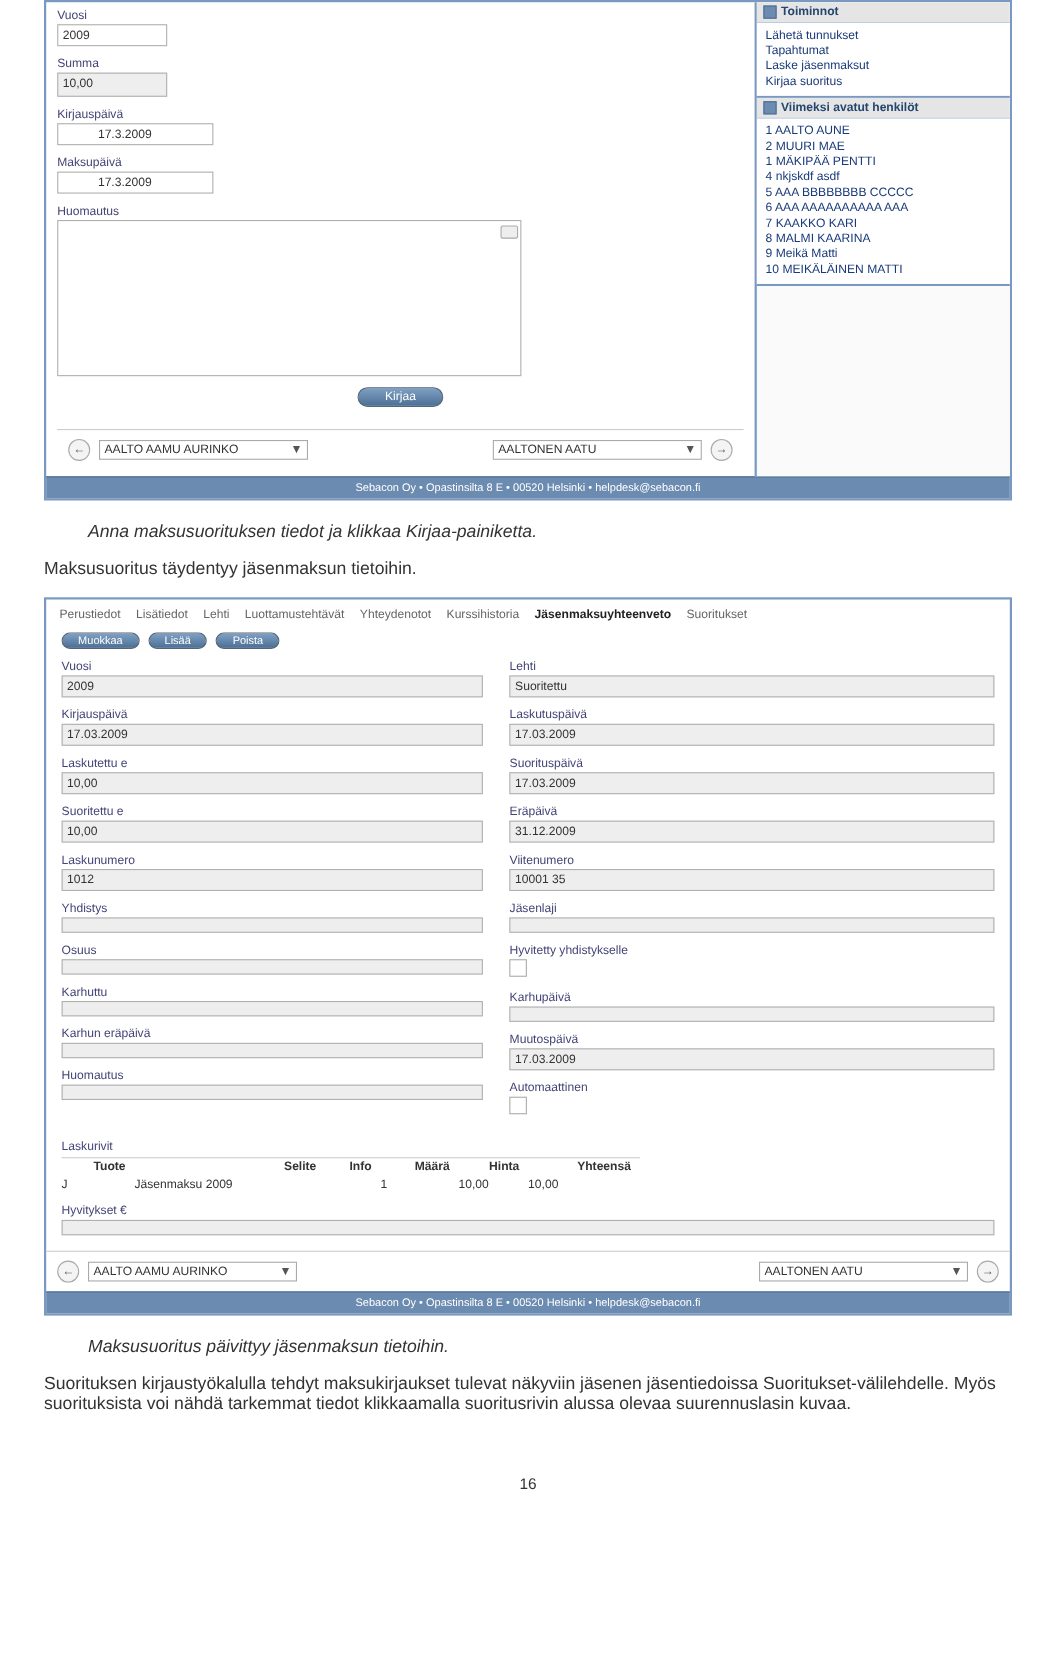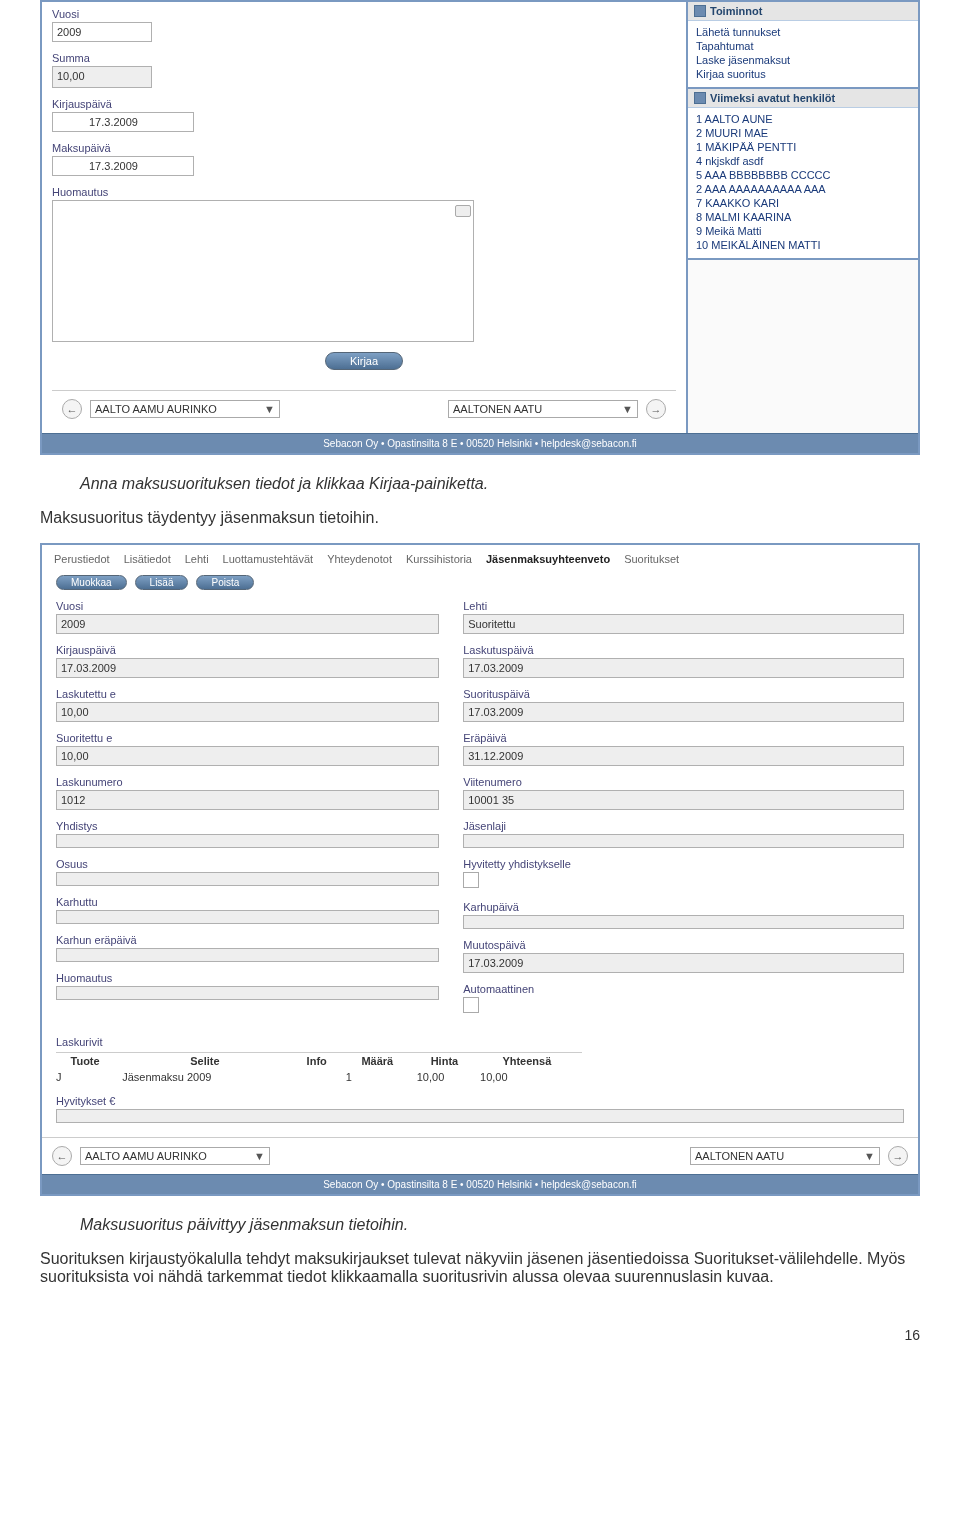--- a/index.html
+++ b/index.html
@@ -202,41 +202,41 @@
     color: #447;
     margin: 0 14px;
     padding-top: 10px;
   }
   table.rows {
     border-collapse: collapse;
     margin: 4px 14px 10px;
     width: 60%;
   }
   table.rows th {
-    text-align: center;
+    text-align: right;
     font-size: 11px;
     font-weight: bold;
     padding: 2px 8px 2px 0;
     border-top: 1px solid #ccc;
     margin-left: 28px;
   }
   table.rows td {
     font-size: 11px;
     padding: 2px 8px 2px 0;
   }
   .checkbox {
     width: 14px; height: 14px;
     border: 1px solid #aaa;
     background: #fff;
     display: inline-block;
   }
   .page-num {
-    text-align: right;
+    text-align: center;
     font-size: 14px;
-    margin-top: 41px;
+    margin-top: 55px;
   }
 </style>
 </head>
 <body>
 
 <div class="page">
 
   <div class="app-frame">
     <div class="app-body">
       <div class="main-col">
@@ -294,21 +294,21 @@
           <div class="side-head">
             <span class="box-icon"></span>
             <span>Viimeksi avatut henkilöt</span>
           </div>
           <div class="side-list">
             <a>1 AALTO AUNE</a>
             <a>2 MUURI MAE</a>
             <a>1 MÄKIPÄÄ PENTTI</a>
             <a>4 nkjskdf asdf</a>
             <a>5 AAA BBBBBBBB CCCCC</a>
-            <a>2 AAA AAAAAAAAAA AAA</a>
+            <a>6 AAA AAAAAAAAAA AAA</a>
             <a>7 KAAKKO KARI</a>
             <a>8 MALMI KAARINA</a>
             <a>9 Meikä Matti</a>
             <a>10 MEIKÄLÄINEN MATTI</a>
           </div>
         </div>
       </div>
     </div>
     <div class="footer-bar">Sebacon Oy • Opastinsilta 8 E • 00520 Helsinki • helpdesk@sebacon.fi</div>
   </div>

